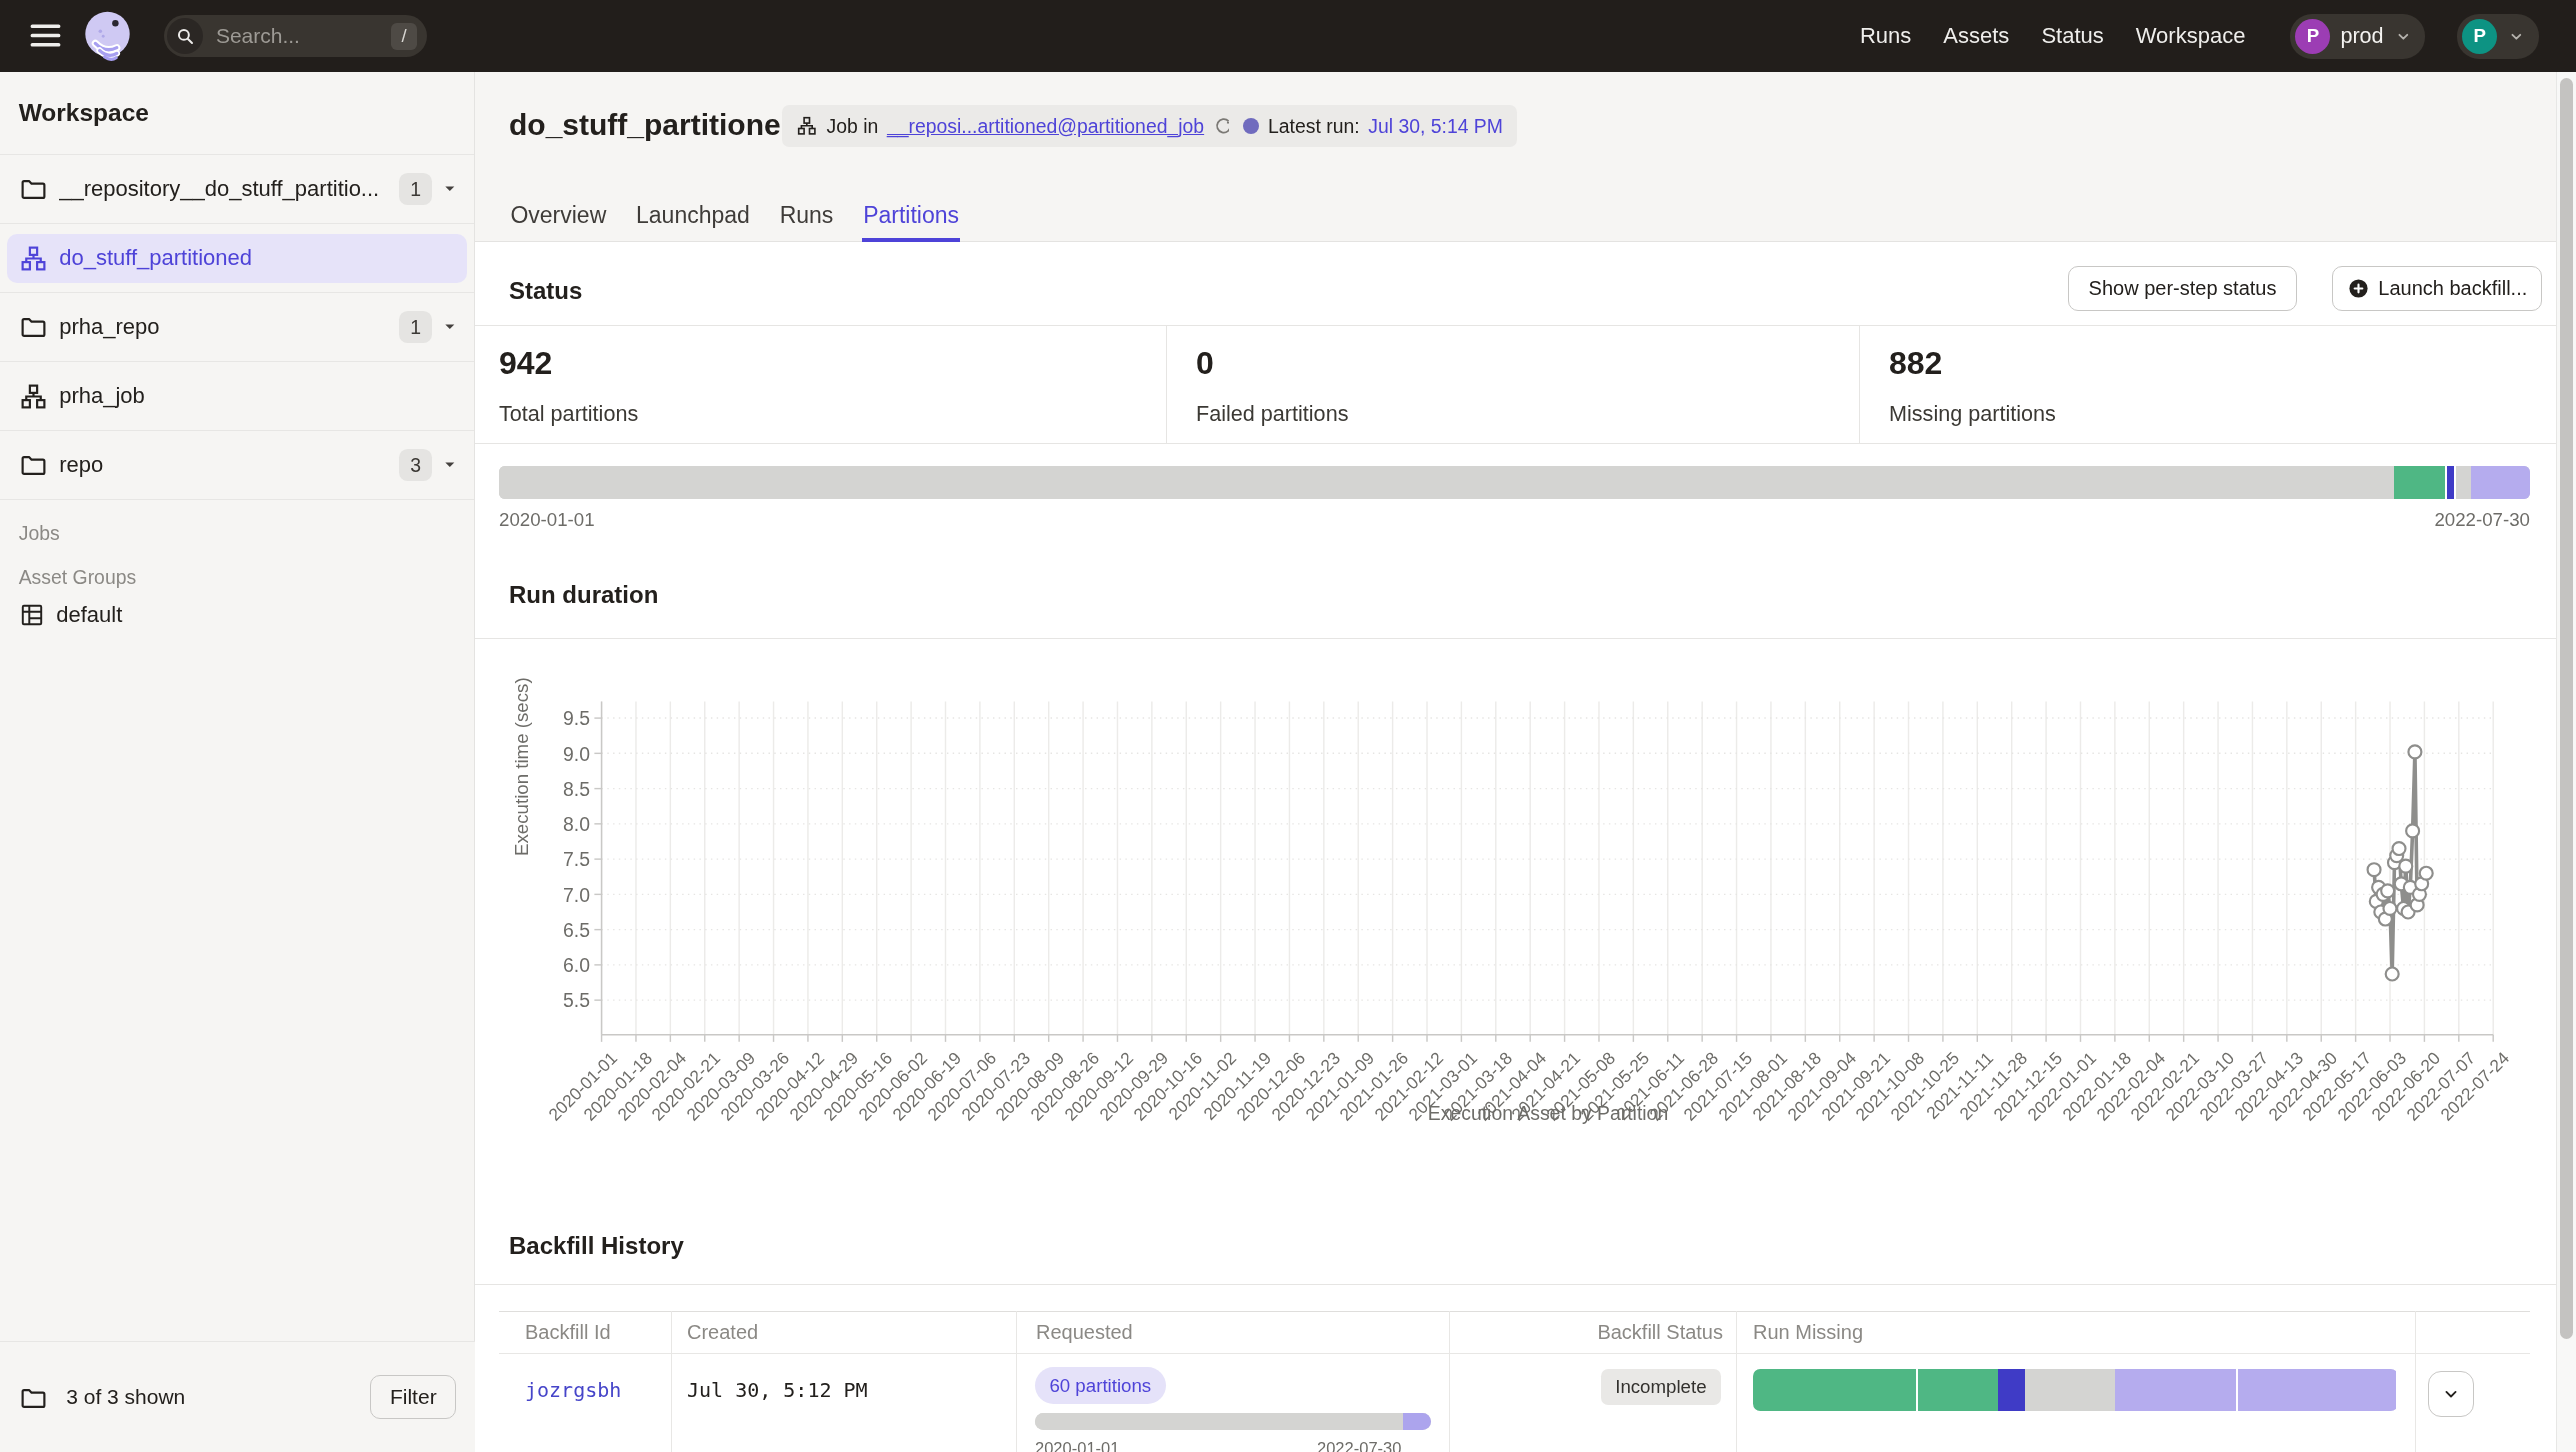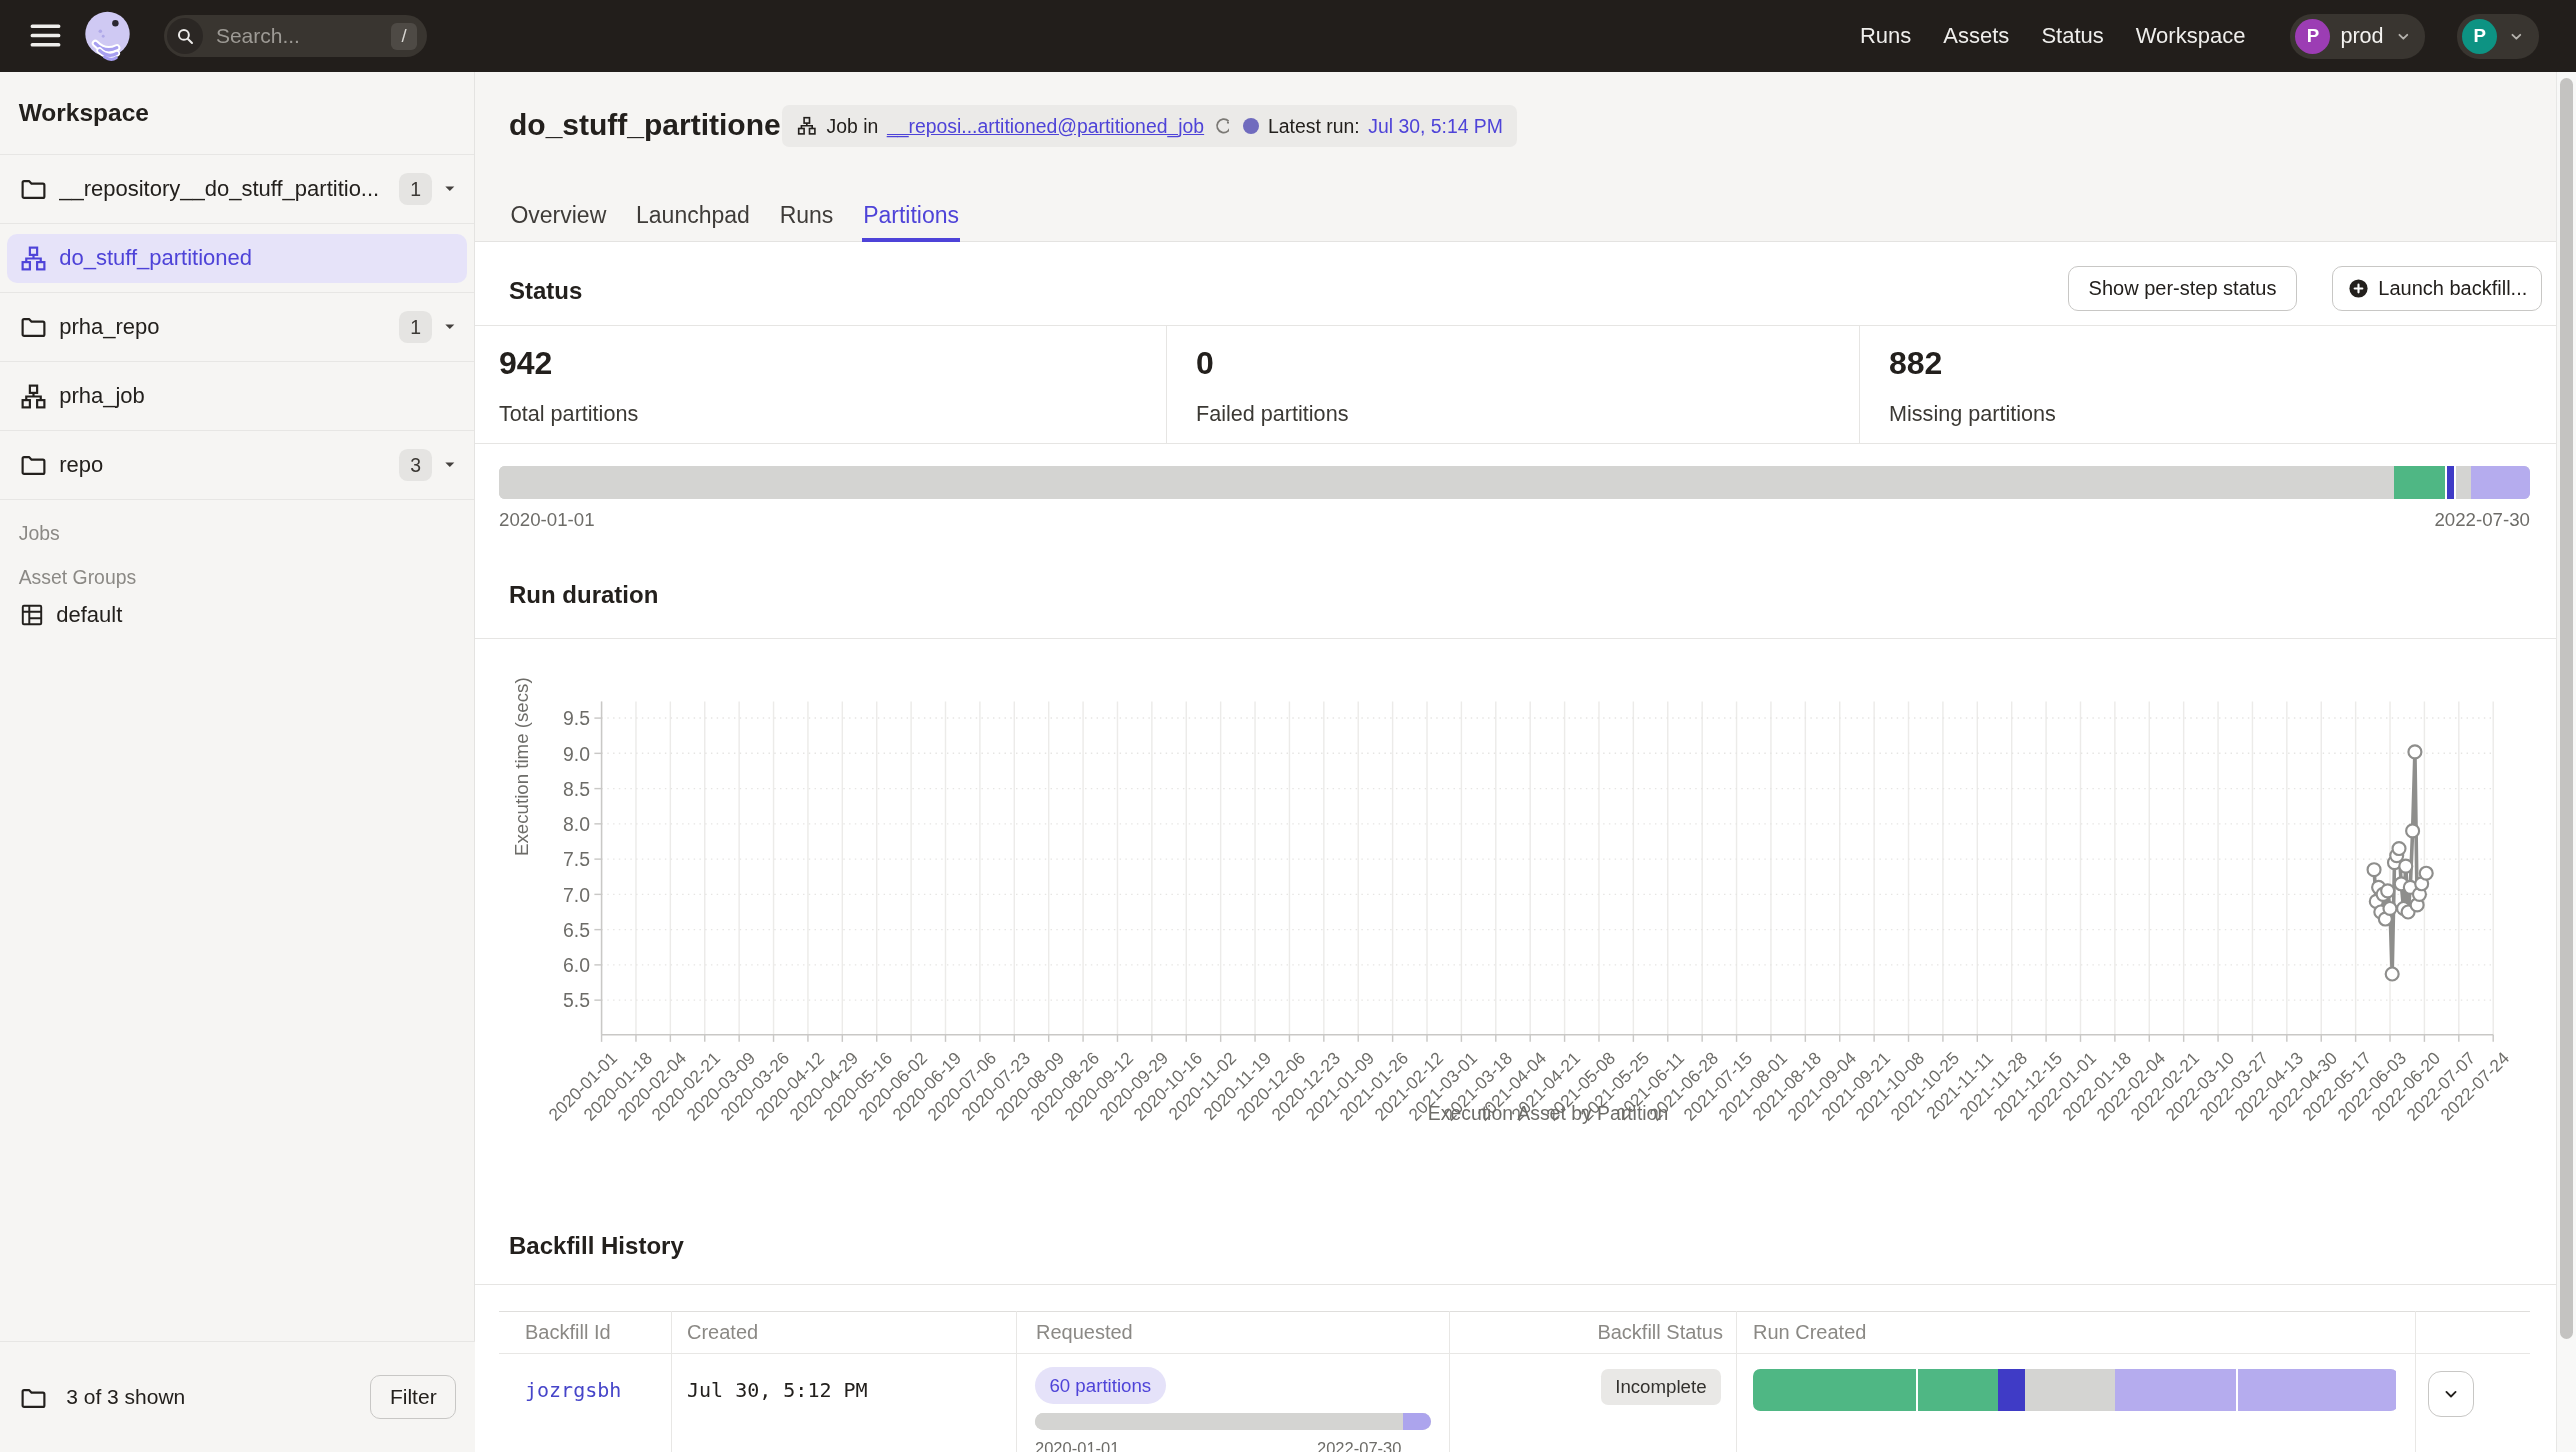--- a/index.html
+++ b/index.html
@@ -592,21 +592,21 @@
   <div class="tbl-col-div" style="left:671px;"></div>
   <div class="tbl-col-div" style="left:1016px;"></div>
   <div class="tbl-col-div" style="left:1449px;"></div>
   <div class="tbl-col-div" style="left:1736px;"></div>
   <div class="tbl-col-div" style="left:2415px;"></div>
 
   <div class="tbl-header" style="left:525px;">Backfill Id</div>
   <div class="tbl-header" style="left:687px;">Created</div>
   <div class="tbl-header" style="left:1036px;">Requested</div>
   <div class="tbl-header" style="right:853px;">Backfill Status</div>
-  <div class="tbl-header" style="left:1753px;">Run Created</div>
+  <div class="tbl-header" style="left:1753px;">Run Missing</div>
 
   <div class="cell-link mono" style="left:525px;top:1378px;">jozrgsbh</div>
   <div class="cell-text mono" style="left:687px;top:1378px;">Jul 30, 5:12 PM</div>
   <div id="req-badge">60 partitions</div>
   <div id="req-minibar" style="display: flex;">
       <div style="width: 93%; background: rgb(212, 212, 210); flex-shrink: 0;"></div>
       <div style="width: 7%; background: rgb(172, 164, 237); flex-shrink: 0;"></div>
     </div>
   <div class="mini-date" style="left:1035px;">2020-01-01</div>
   <div class="mini-date" style="left:1317px;">2022-07-30</div>

